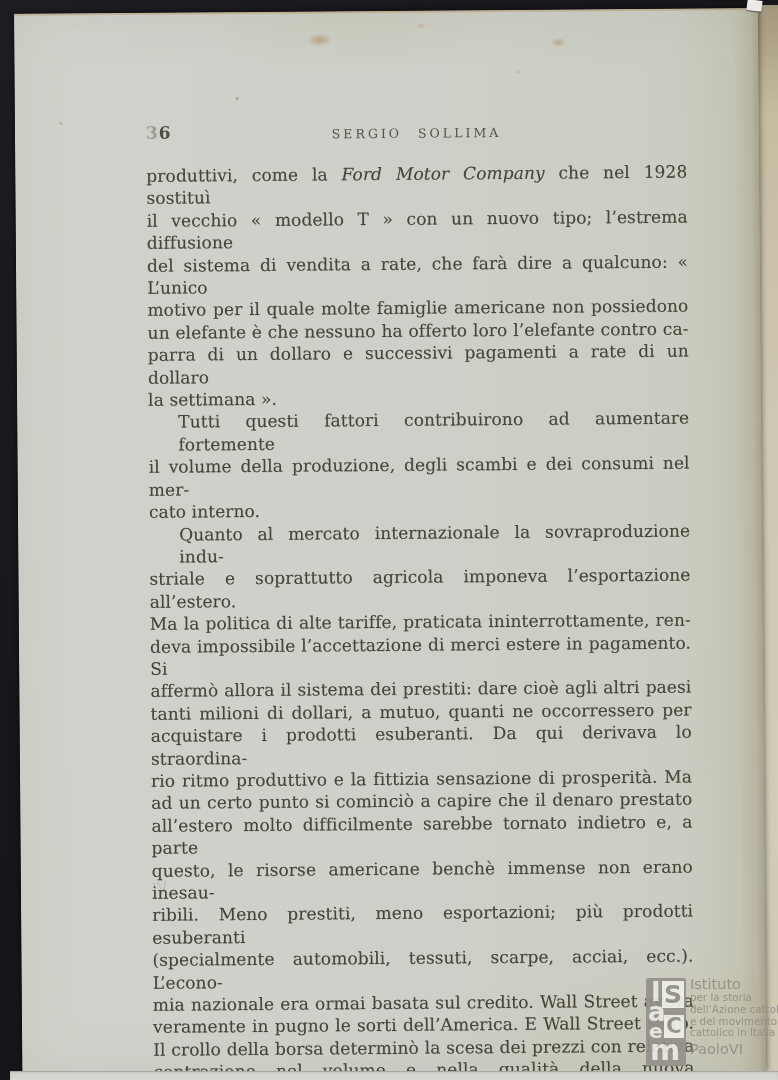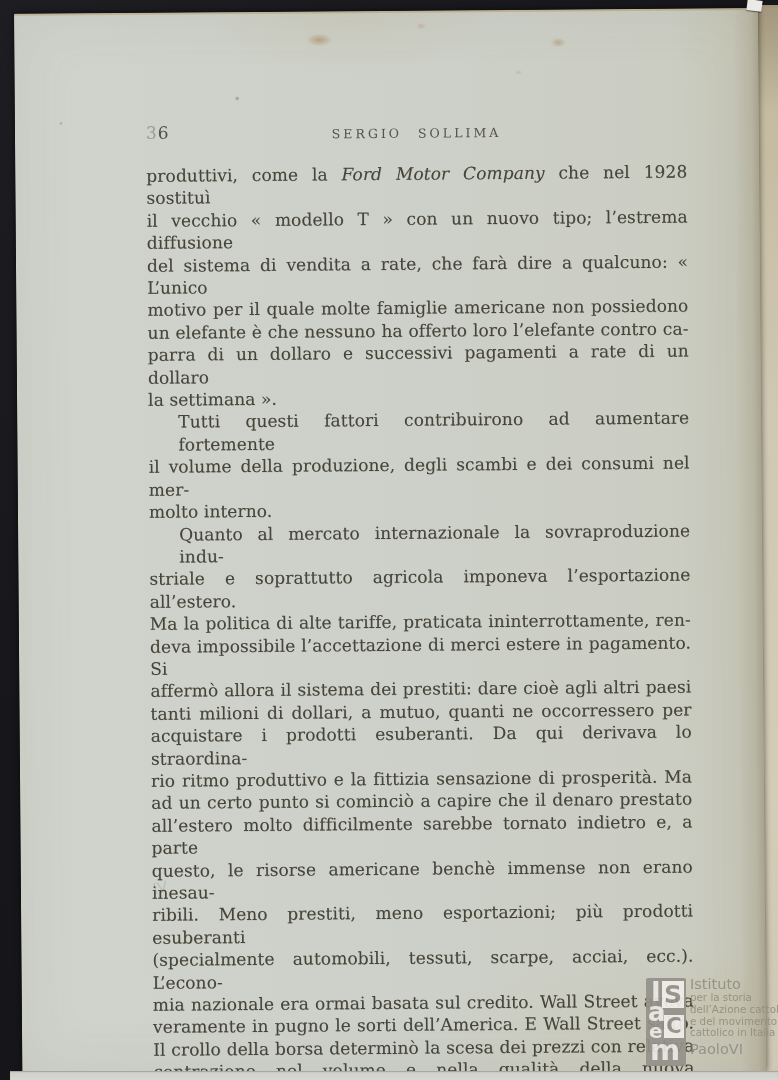--- a/index.html
+++ b/index.html
@@ -34,21 +34,21 @@
   
   .stain{position:absolute;border-radius:50%;pointer-events:none;}
   .stain.s1{left:292px;top:22px;width:26px;height:13px;background:radial-gradient(closest-side,rgba(158,108,52,.45),rgba(158,108,52,0));}
   .stain.s2{left:536px;top:28px;width:16px;height:10px;background:radial-gradient(closest-side,rgba(158,108,52,.38),rgba(158,108,52,0));}
   .stain.s3{left:402px;top:12px;width:10px;height:7px;background:radial-gradient(closest-side,rgba(190,120,90,.35),rgba(190,120,90,0));}
   .stain.s4{left:220px;top:84px;width:5px;height:5px;background:radial-gradient(closest-side,rgba(120,85,40,.5),rgba(120,85,40,0));}
   .stain.s5{left:44px;top:108px;width:4px;height:4px;background:radial-gradient(closest-side,rgba(120,85,40,.4),rgba(120,85,40,0));}
   .stain.s6{left:500px;top:60px;width:8px;height:5px;background:radial-gradient(closest-side,rgba(165,130,80,.25),rgba(165,130,80,0));}
   
   .page-number{
-    position:absolute;left:131px;top:110px;font-size:17px;color:#514e45;letter-spacing:1px;
+    position:absolute;left:131px;top:110px;font-size:17px;color:#514e45;letter-spacing:1px;font-weight:bold;
   }
   .page-number::first-letter{color:rgba(81,78,69,.42);}
   .running-header{
     position:absolute;left:131px;top:115px;width:541px;text-align:center;
     font-size:12.5px;color:#55524a;letter-spacing:3px;word-spacing:9px;
   }
   
   .text-column{
     position:absolute;left:131px;top:152px;width:541px;
     font-size:17px;line-height:22.4px;color:#474439;
@@ -121,21 +121,21 @@
         <div class="line"><span>il vecchio « modello T » con un nuovo tipo; l’estrema diffusione</span></div>
         <div class="line"><span>del sistema di vendita a rate, che farà dire a qualcuno: « L’unico</span></div>
         <div class="line"><span>motivo per il quale molte famiglie americane non possiedono</span></div>
         <div class="line"><span>un elefante è che nessuno ha offerto loro l’elefante contro ca-</span></div>
         <div class="line"><span>parra di un dollaro e successivi pagamenti a rate di un dollaro</span></div>
         <div class="line lastline"><span>la settimana ».</span></div>
       </div>
       <div class="para">
         <div class="line indent"><span>Tutti questi fattori contribuirono ad aumentare fortemente</span></div>
         <div class="line"><span>il volume della produzione, degli scambi e dei consumi nel mer-</span></div>
-        <div class="line lastline"><span>molto interno.</span></div>
+        <div class="line lastline"><span>cato interno.</span></div>
       </div>
       <div class="para">
         <div class="line indent"><span>Quanto al mercato internazionale la sovraproduzione indu-</span></div>
         <div class="line"><span>striale e soprattutto agricola imponeva l’esportazione all’estero.</span></div>
         <div class="line"><span>Ma la politica di alte tariffe, praticata ininterrottamente, ren-</span></div>
         <div class="line"><span>deva impossibile l’accettazione di merci estere in pagamento. Si</span></div>
         <div class="line"><span>affermò allora il sistema dei prestiti: dare cioè agli altri paesi</span></div>
         <div class="line"><span>tanti milioni di dollari, a mutuo, quanti ne occorressero per</span></div>
         <div class="line"><span>acquistare i prodotti esuberanti. Da qui derivava lo straordina-</span></div>
         <div class="line"><span>rio ritmo produttivo e la fittizia sensazione di prosperità. Ma</span></div>

